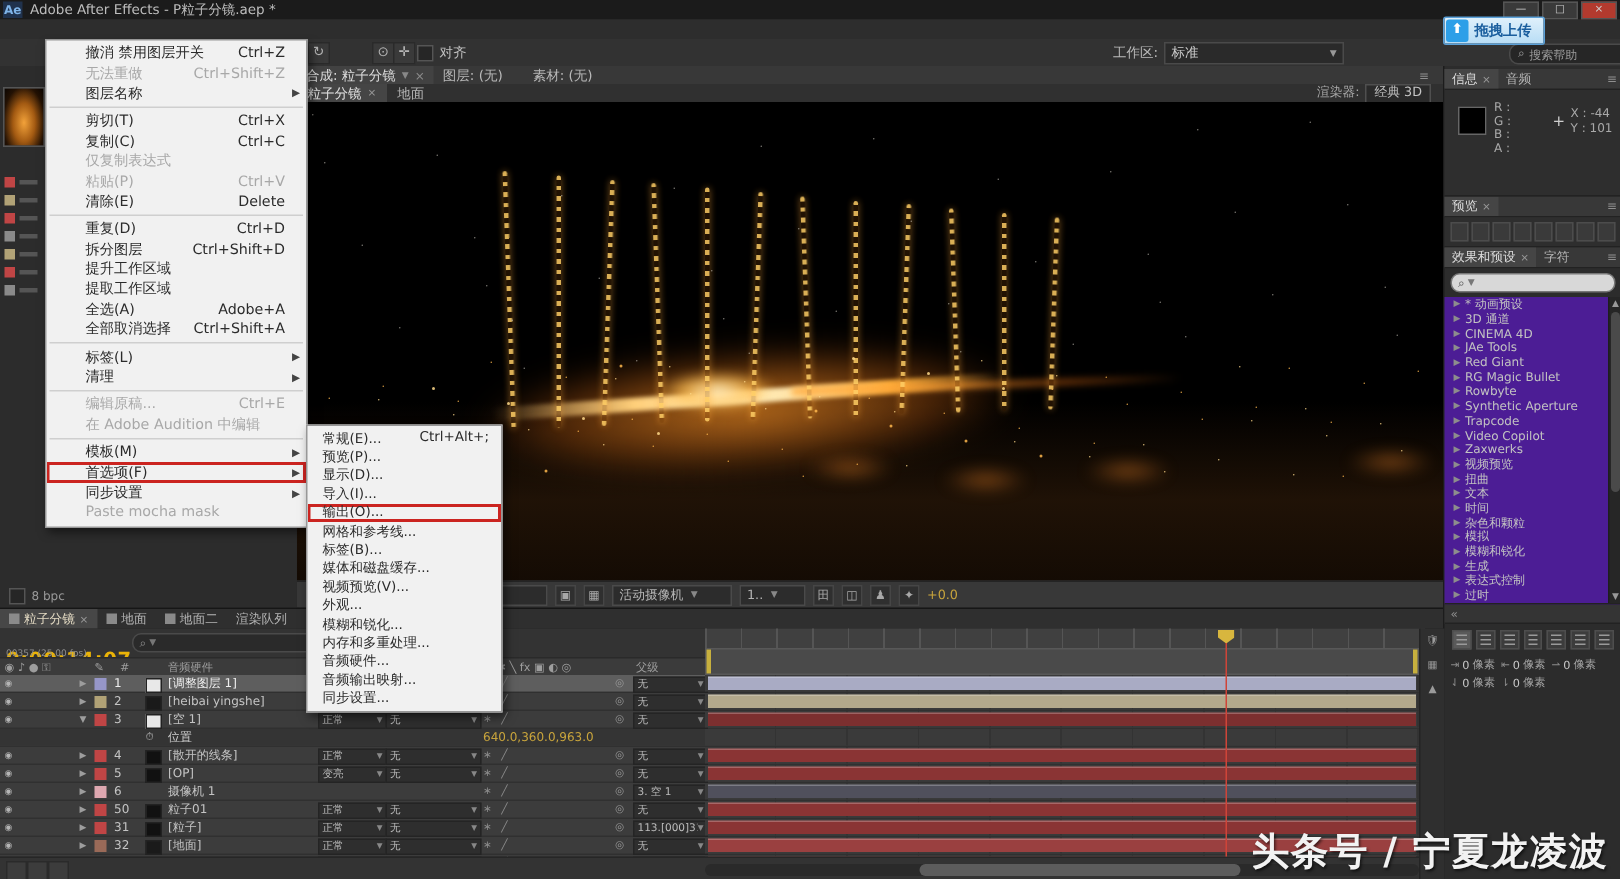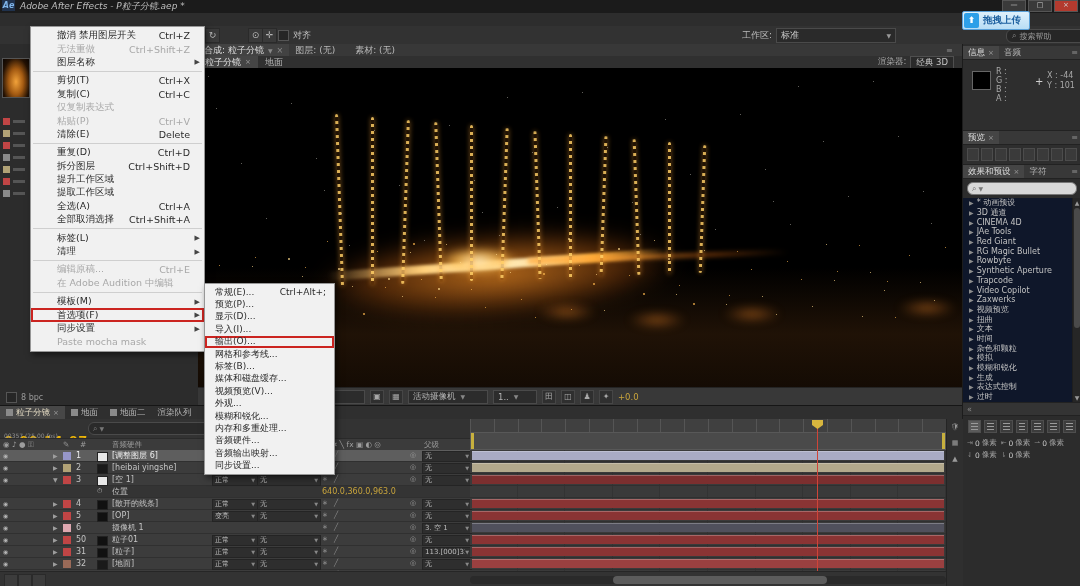--- a/index.html
+++ b/index.html
@@ -4,21 +4,21 @@
 <style>
   html,body{margin:0;padding:0;background:#111;}
   #app{position:relative;width:1080px;height:586px;overflow:hidden;
        font-family:"DejaVu Sans","Liberation Sans",sans-serif;
        background:#2e2e2e;color:#c8c8c8;font-size:10px;
        -webkit-font-smoothing:antialiased;}
   .abs{position:absolute;}
 
   
   .titlebar{position:absolute;left:0;top:0;width:1080px;height:13px;background:#1b1b1b;
-            display:flex;align-items:flex-start;gap:5px;font-size:9px;color:#bdbdbd;font-style:italic;}
+            display:flex;align-items:center;gap:5px;font-size:9px;color:#bdbdbd;}
   .ae-badge{display:inline-block;margin-left:2px;width:13px;height:11px;background:#20324d;
             color:#7fb4e8;font-size:8px;font-weight:bold;text-align:center;line-height:11px;}
   .win-controls{margin-left:auto;display:flex;gap:2px;margin-right:2px;}
   .win-btn{width:22px;height:10px;background:#3a3a3a;border:1px solid #555;color:#cfcfcf;
            font-size:7px;text-align:center;line-height:9px;}
   .win-btn.close{background:#b33a2e;}
 
   
   .menubar{position:absolute;left:0;top:13px;width:1080px;height:13px;background:#2d2d2d;
            border-bottom:1px solid #1f1f1f;display:flex;align-items:center;padding-left:4px;}
@@ -93,21 +93,21 @@
   .info-body{position:relative;height:70px;background:#2e2e2e;border-bottom:1px solid #222;}
   .swatch{position:absolute;left:9px;top:11px;width:17px;height:17px;background:#000;border:1px solid #666;}
   .rgba{position:absolute;left:33px;top:7px;font-size:8px;line-height:9px;color:#a9a9a9;white-space:pre;}
   .xy{position:absolute;left:84px;top:11px;font-size:8px;line-height:10px;color:#a9a9a9;}
   .cross{position:absolute;left:72px;top:16px;color:#cfcfcf;font-size:10px;}
   .prev-btns{display:flex;gap:2px;padding:3px 4px;background:#2e2e2e;border-bottom:1px solid #222;}
   .pbtn{width:11px;height:11px;background:#3a3a3a;border:1px solid #4c4c4c;color:#bdbdbd;
         font-size:6.5px;text-align:center;line-height:11px;}
   .fx-search{display:flex;align-items:center;margin:3px 4px;height:11px;background:#d8d8d8;
              border:1px solid #777;border-radius:6px;color:#555;font-size:8px;padding:0 4px;gap:2px;}
-  .fx-list{position:relative;background:#0f172a;height:204px;overflow:hidden;border-bottom:1px solid #222;}
+  .fx-list{position:relative;background:#4c1d95;height:204px;overflow:hidden;border-bottom:1px solid #222;}
   .fx-item{display:flex;align-items:center;gap:3px;height:9.7px;padding-left:6px;font-size:8px;color:#c2c2c2;}
   .fx-item .tri{font-size:6px;color:#8d8d8d;}
   .fx-scroll{position:absolute;right:0;top:0;width:8px;height:100%;background:#262626;border-left:1px solid #1e1e1e;}
   .fx-scroll .sa{position:absolute;left:0;width:8px;font-size:6px;color:#999;text-align:center;}
   .fx-thumb{position:absolute;left:1px;top:10px;width:6px;height:120px;background:#4a4a4a;border-radius:3px;}
   .para-strip{height:12px;background:#343434;border-bottom:1px solid #222;display:flex;align-items:center;
               padding:0 4px;color:#8d8d8d;font-size:8px;}
   .para-align{display:flex;gap:3px;padding:4px 5px;}
   .pa-ic{width:11px;height:11px;background:#3c3c3c;border:1px solid #4e4e4e;position:relative;}
   .pa-ic.on{background:#5a5a5a;}
@@ -729,21 +729,21 @@
 
     <div class="tl-rows">
       <div id="rows-top">
           <div class="tl-row selected">
             <div class="tl-left">
               <span class="cell c-eye">◉</span>
               <span class="cell c-arrow">▶</span>
               <span class="cell c-chip" style="background: rgb(150, 150, 200);"></span>
               <span class="cell c-num">1</span>
               <span class="cell c-thumb" style="background: rgb(232, 232, 232);"></span>
-              <span class="cell c-name">[调整图层 6]</span>
+              <span class="cell c-name">[调整图层 1]</span>
               <span class="cell c-mode dd">
                 <span>正常</span>
                 <span class="car">▼</span>
               </span>
               <span class="cell c-sw">∗ ╱</span>
               <span class="cell c-link">◎</span>
               <span class="cell c-parent dd">
                 <span style="overflow:hidden;white-space:nowrap">无</span>
                 <span class="car">▼</span>
               </span>
@@ -1073,21 +1073,21 @@
         <span class="sc" style="visibility: hidden;"></span>
 
       </div>
       <div class="menu-item">
         <span>提取工作区域</span>
         <span class="sc" style="visibility: hidden;"></span>
 
       </div>
       <div class="menu-item">
         <span>全选(A)</span>
-        <span class="sc">Ctrl+A</span>
+        <span class="sc">Adobe+A</span>
 
       </div>
       <div class="menu-item">
         <span>全部取消选择</span>
         <span class="sc">Ctrl+Shift+A</span>
 
       </div>
       <div class="menu-sep"></div>
       <div class="menu-item">
         <span>标签(L)</span>
@@ -1190,13 +1190,14 @@
       <div class="menu-item">
         <span>音频输出映射...</span>
         <span class="sc" style="visibility: hidden;"></span>
       </div>
       <div class="menu-item">
         <span>同步设置...</span>
         <span class="sc" style="visibility: hidden;"></span>
       </div>
     </div>
 
+  <div class="watermark">头条号 / 宁夏龙凌波</div>
 </div>
 
 </body></html>

